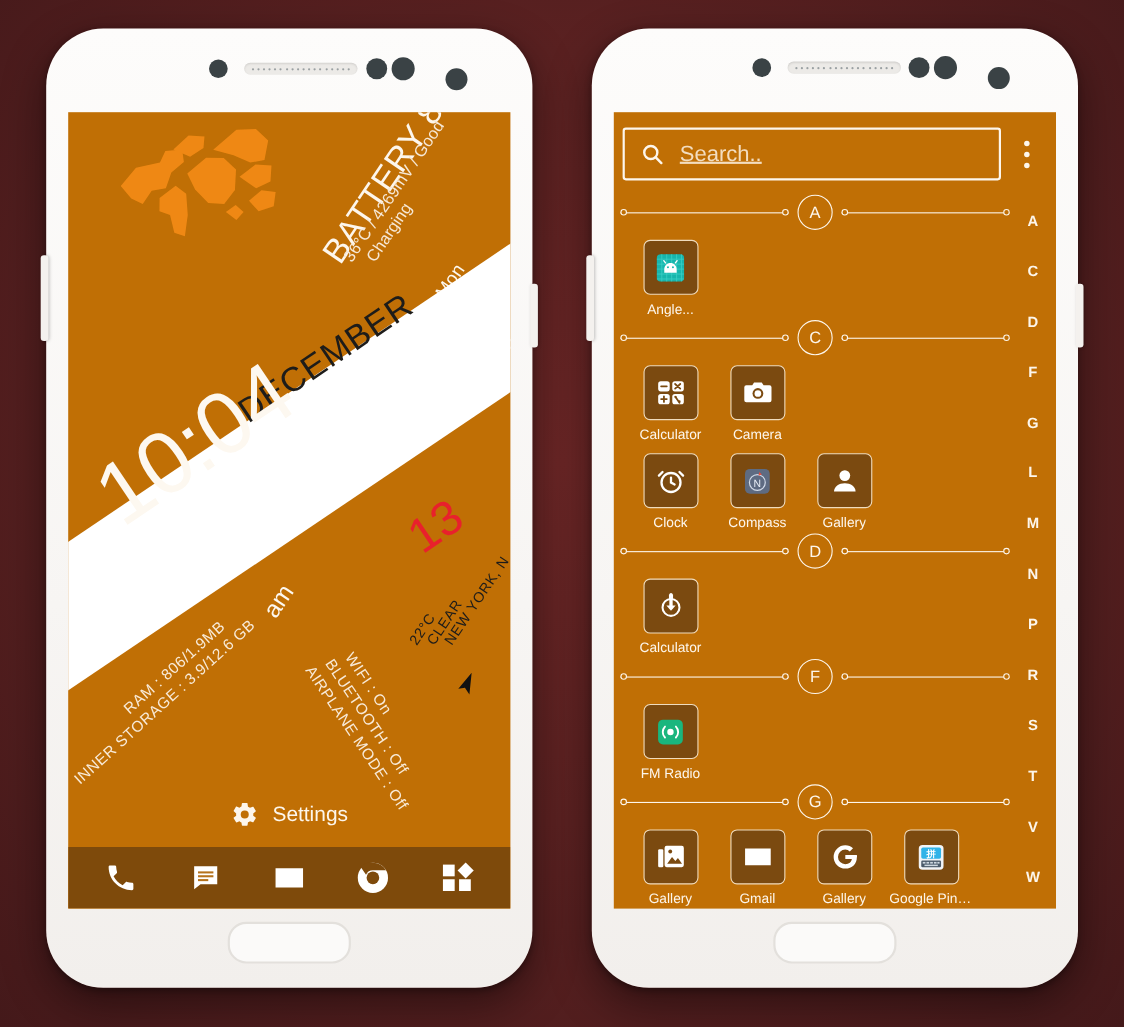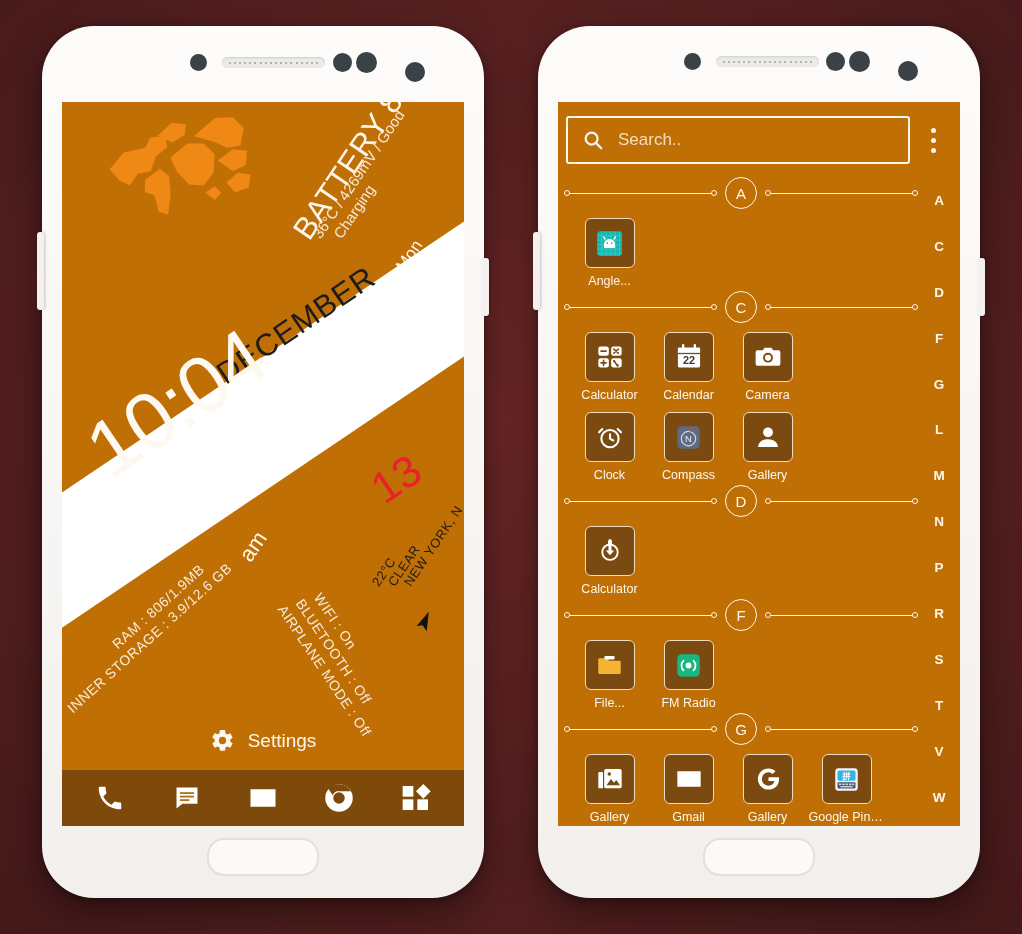--- a/index.html
+++ b/index.html
@@ -84,21 +84,21 @@
 
   .arrow-cursor{position:absolute;right:28px;top:508px;}
 
   
   .drawer{position:absolute;inset:0;padding:0;}
   .searchrow{display:flex;align-items:center;padding:14px 6px 6px 8px;}
   .searchbar{
     flex:1;height:48px;border:2px solid #fdf6ec;border-radius:3px;
     display:flex;align-items:center;gap:14px;padding:0 14px;box-sizing:border-box;
   }
-  .searchbar .ph{font-size:17px;color:#f3ddc0;}
+  .searchbar .ph{font-size:20px;color:#f3ddc0;text-decoration:underline;}
   .kebab{width:34px;display:flex;flex-direction:column;align-items:center;gap:5px;margin:0 4px 0 6px;}
   .kebab i{width:5px;height:5px;border-radius:50%;background:#fdf6ec;display:block;}
 
   .drawer-body{position:absolute;left:0;right:42px;top:74px;bottom:0;overflow:hidden;padding-left:6px;}
 
   .divider{display:flex;align-items:center;justify-content:center;height:34px;gap:0;}
   .dline{height:1px;background:#fdf6ec;flex:1;position:relative;}
   .dline:before,.dline:after{
     content:"";position:absolute;top:-2.5px;width:6px;height:6px;border-radius:50%;
     border:1px solid #fdf6ec;background:#c06f05;box-sizing:border-box;
@@ -349,32 +349,20 @@
                       <path d="M15.4 15.2l3.2 4.6"></path>
                     </g>
                     <circle cx="15.6" cy="15.4" r=".9" fill="#7b4a10"></circle>
                     <circle cx="18.6" cy="18.8" r=".9" fill="#7b4a10"></circle>
                   </svg>
               </div>
               <span class="name">Calculator</span>
             </div>
             <div class="app">
               <div class="tile">
-                <svg width="28" height="28" viewBox="0 0 24 24">
-                    <rect x="2.5" y="4" width="19" height="17" rx="1.6" fill="#fff"></rect>
-                    <rect x="2.5" y="4" width="19" height="4" fill="#fff"></rect>
-                    <line x1="2.5" y1="9" x2="21.5" y2="9" stroke="#7b4a10" stroke-width="1.1"></line>
-                    <path d="M7 1.8v3.6M17 1.8v3.6" stroke="#fff" stroke-width="2" stroke-linecap="round"></path>
-                    <text x="12" y="18.2" font-family="Liberation Sans, sans-serif" font-size="9.4" font-weight="bold" fill="#3b3b3b" text-anchor="middle">22</text>
-                  </svg>
-              </div>
-              <span class="name">Calendar</span>
-            </div>
-            <div class="app">
-              <div class="tile">
                 <svg width="28" height="28" viewBox="0 0 24 24" fill="#fff">
                     <path d="M9 4h6l1.4 2.2H21a1.6 1.6 0 0 1 1.6 1.6v10A1.6 1.6 0 0 1 21 19.4H3A1.6 1.6 0 0 1 1.4 17.8v-10A1.6 1.6 0 0 1 3 6.2h4.6L9 4z"></path>
                     <circle cx="12" cy="12.6" r="4.2" fill="#7b4a10"></circle>
                     <circle cx="12" cy="12.6" r="2.6" fill="#fff"></circle>
                   </svg>
               </div>
               <span class="name">Camera</span>
             </div>
           </div>
           <div class="approw">
@@ -428,29 +416,20 @@
               <span class="name">Calculator</span>
             </div>
           </div>
 
           <div class="divider">
             <span class="dline l"></span>
             <span class="dbadge">F</span>
             <span class="dline r"></span>
           </div>
           <div class="approw">
-            <div class="app">
-              <div class="tile">
-                <svg width="27" height="27" viewBox="0 0 24 24">
-                    <path d="M3 5.5h7l1.6 2.2H21a1 1 0 0 1 1 1v9.8a1 1 0 0 1-1 1H3a1 1 0 0 1-1-1V6.5a1 1 0 0 1 1-1z" fill="#f5b436"></path>
-                    <rect x="7.5" y="3.6" width="9" height="3" rx="1" fill="#fff"></rect>
-                  </svg>
-              </div>
-              <span class="name">File...</span>
-            </div>
             <div class="app">
               <div class="tile">
                 <svg width="27" height="27" viewBox="0 0 24 24">
                     <rect x="2" y="2" width="20" height="20" rx="4" fill="#19b67e"></rect>
                     <circle cx="12" cy="12" r="2.6" fill="#fff"></circle>
                     <path d="M7.6 7.6a6.2 6.2 0 0 0 0 8.8M16.4 7.6a6.2 6.2 0 0 1 0 8.8" stroke="#fff" stroke-width="1.5" fill="none" stroke-linecap="round"></path>
                   </svg>
               </div>
               <span class="name">FM Radio</span>
             </div>

